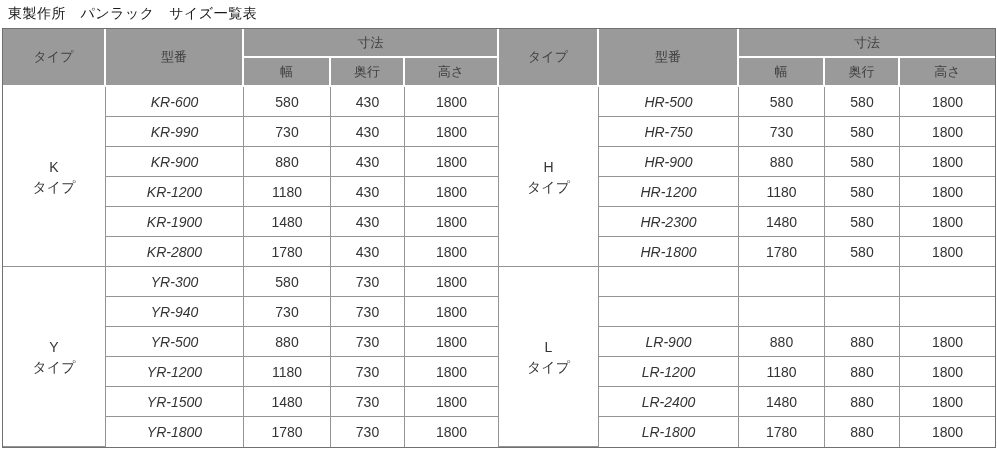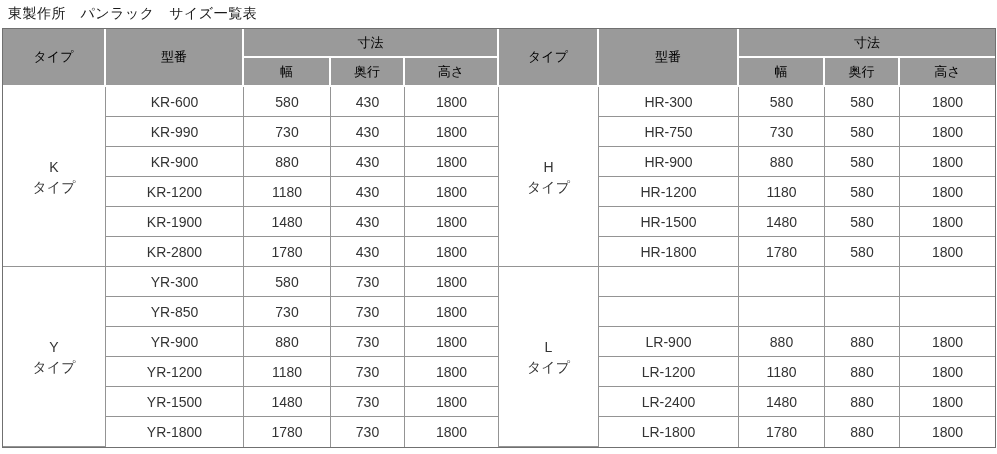--- a/index.html
+++ b/index.html
@@ -24,21 +24,21 @@
     border: 1px solid #707070;
     background: #ffffff;
   }
   table.size-table {
     border-collapse: separate;
     border-spacing: 0;
     table-layout: fixed;
   }
   table.size-table th {
     background: #9a9a9a;
-    color: #000000;
+    color: #404040;
     font-weight: normal;
     font-size: 13px;
     text-align: center;
     vertical-align: middle;
     border-right: 2px solid #ffffff;
     border-bottom: 2px solid #ffffff;
   }
   table.size-table thead tr.dim-row th,
   table.size-table thead tr.sub-row th { height: 29px; }
   table.size-table th.no-right { border-right: 0; }
@@ -47,21 +47,21 @@
     border-bottom: 1px solid #949494;
     text-align: center;
     vertical-align: middle;
     height: 30px;
     font-size: 14px;
     color: #333333;
     background: #ffffff;
   }
   table.size-table tbody tr:last-child td { border-bottom: 0; }
   table.size-table.right tbody td:last-child { border-right: 0; }
-  td.model-cell { color: #336e8e; cursor: pointer; }
+  td.model-cell { color: #336e8e; cursor: pointer; font-style: italic; }
   td.type-cell {
     font-size: 14px;
     color: #333333;
     line-height: 20px;
   }
 </style>
 </head>
 <body>
 
 <div class="page-title">東製作所　パンラック　サイズ一覧表</div>
@@ -133,27 +133,27 @@
         <td class="type-cell" rowspan="6">
           <span>Y</span><br>
           <span>タイプ</span>
         </td>
         <td class="model-cell">YR-300</td>
         <td>580</td>
         <td>730</td>
         <td>1800</td>
       </tr>
       <tr>
-        <td class="model-cell">YR-850</td>
-        <td>730</td>
-        <td>730</td>
-        <td>1800</td>
-      </tr>
-      <tr>
-        <td class="model-cell">YR-900</td>
+        <td class="model-cell">YR-940</td>
+        <td>730</td>
+        <td>730</td>
+        <td>1800</td>
+      </tr>
+      <tr>
+        <td class="model-cell">YR-500</td>
         <td>880</td>
         <td>730</td>
         <td>1800</td>
       </tr>
       <tr>
         <td class="model-cell">YR-1200</td>
         <td>1180</td>
         <td>730</td>
         <td>1800</td>
       </tr>
@@ -191,21 +191,21 @@
         <th>奥行</th>
         <th class="no-right">高さ</th>
       </tr>
     </thead>
     <tbody>
       <tr>
         <td class="type-cell" rowspan="6">
           <span>H</span><br>
           <span>タイプ</span>
         </td>
-        <td class="model-cell">HR-300</td>
+        <td class="model-cell">HR-500</td>
         <td>580</td>
         <td>580</td>
         <td>1800</td>
       </tr>
       <tr>
         <td class="model-cell">HR-750</td>
         <td>730</td>
         <td>580</td>
         <td>1800</td>
       </tr>
@@ -215,21 +215,21 @@
         <td>580</td>
         <td>1800</td>
       </tr>
       <tr>
         <td class="model-cell">HR-1200</td>
         <td>1180</td>
         <td>580</td>
         <td>1800</td>
       </tr>
       <tr>
-        <td class="model-cell">HR-1500</td>
+        <td class="model-cell">HR-2300</td>
         <td>1480</td>
         <td>580</td>
         <td>1800</td>
       </tr>
       <tr>
         <td class="model-cell">HR-1800</td>
         <td>1780</td>
         <td>580</td>
         <td>1800</td>
       </tr>

